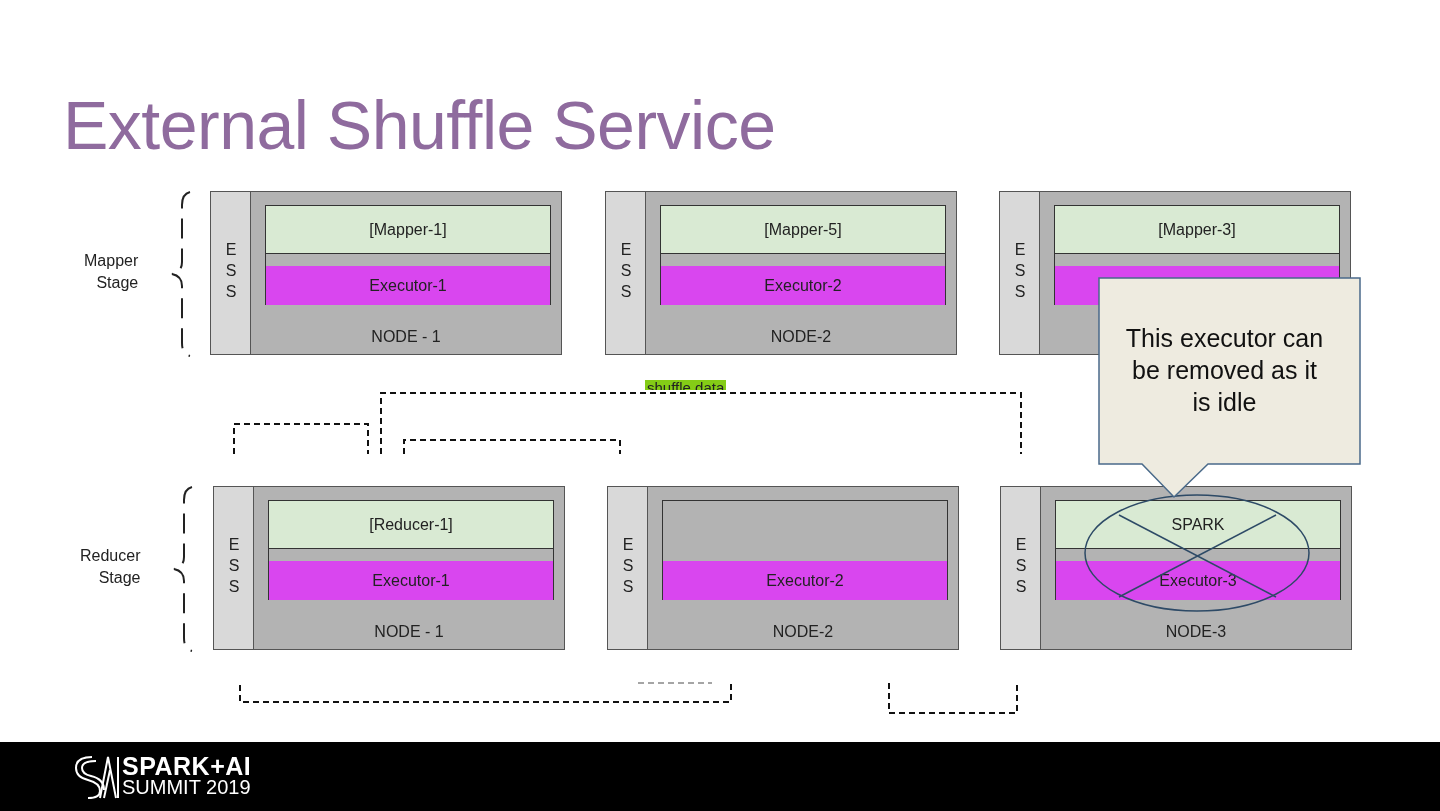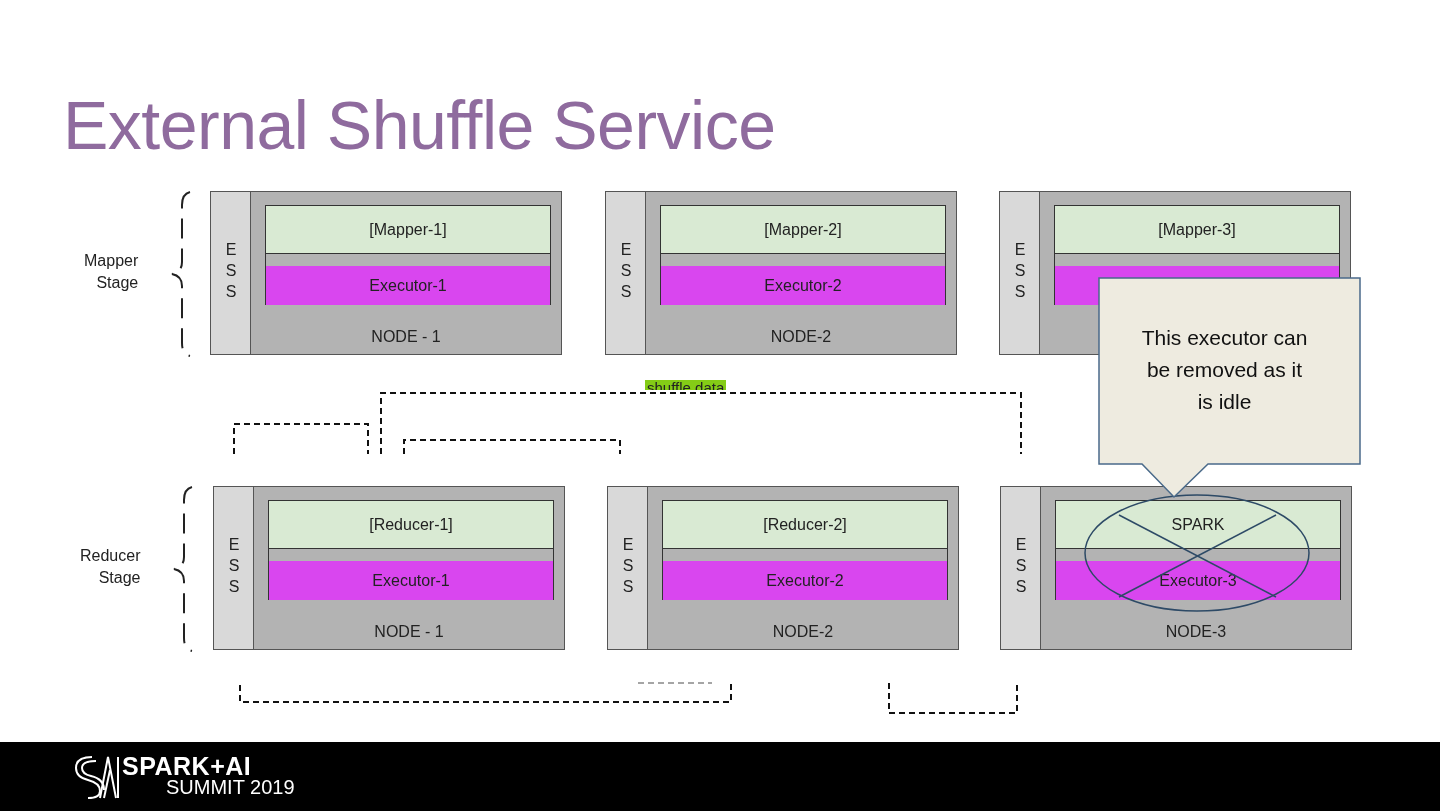--- a/index.html
+++ b/index.html
@@ -7,24 +7,24 @@
     .title { position:absolute; left:63px; top:86px; font-size:68px; font-weight:normal; color:#8f6b9e; letter-spacing:-0.5px; white-space:nowrap; }
     .stage-label { position:absolute; font-size:16px; color:#222; text-align:right; line-height:22px; }
     .node { position:absolute; width:352px; height:164px; background:#b3b3b3; border:1px solid #555; box-sizing:border-box; }
     .ess { position:absolute; left:0; top:0; width:40px; height:100%; background:#d9d9d9; border-right:1px solid #555; box-sizing:border-box; }
     .ess span { position:absolute; left:0; width:40px; text-align:center; font-size:16px; color:#222; }
     .exec-box { position:absolute; left:54px; top:13px; width:286px; height:100px; border:1px solid #333; box-sizing:border-box; }
     .task { position:absolute; left:0; top:0; width:100%; height:48px; background:#d9ead3; border-bottom:1px solid #333; box-sizing:border-box; display:flex; align-items:center; justify-content:center; font-size:16px; color:#222; }
     .executor { position:absolute; left:0; top:60px; width:100%; height:39px; background:#d946ef; display:flex; align-items:center; justify-content:center; font-size:16px; color:#222; }
     .node-label { position:absolute; left:40px; right:0; bottom:8px; text-align:center; font-size:16px; color:#222; }
     svg.overlay { position:absolute; left:0; top:0; }
-    .callout-text { position:absolute; left:1100px; top:322px; width:249px; text-align:center; font-size:21px; line-height:32px; color:#111; }
+    .callout-text { position:absolute; left:1100px; top:322px; width:249px; text-align:center; font-size:25px; line-height:32px; color:#111; }
     .footer { position:absolute; left:0; top:742px; width:1440px; height:69px; background:#000; }
     .logo-text1 { position:absolute; left:122px; top:752px; font-size:25px; font-weight:bold; color:#fff; letter-spacing:0.5px; }
-    .logo-text2 { position:absolute; left:122px; top:776px; font-size:20px; color:#fff;margin-left:44px; }
+    .logo-text2 { position:absolute; left:122px; top:776px; font-size:20px; color:#fff; }
     .shuffle-label { position:absolute; left:645px; top:380px; font-size:15px; color:#222; background:#84cc16; padding:0 2px; line-height:16px; height:10px; overflow:hidden; }
   </style>
 </head>
 <body>
 
 <div class="title">External Shuffle Service</div>
 
 <div class="stage-label" style="left:84px; top:250px;">
   <div>Mapper</div>
   <div>Stage</div>
@@ -68,21 +68,21 @@
   <div class="node-label">NODE - 1</div>
 </div>
 
 <div class="node" style="left:605px; top:191px;">
   <div class="ess">
     <span style="top:49px">E</span>
     <span style="top:70px">S</span>
     <span style="top:91px">S</span>
   </div>
   <div class="exec-box">
-    <div class="task">[Mapper-2]</div>
+    <div class="task">[Mapper-5]</div>
     <div class="executor">Executor-2</div>
   </div>
   <div class="node-label">NODE-2</div>
 </div>
 
 <div class="node" style="left:999px; top:191px;">
   <div class="ess">
     <span style="top:49px">E</span>
     <span style="top:70px">S</span>
     <span style="top:91px">S</span>
@@ -107,21 +107,20 @@
   <div class="node-label">NODE - 1</div>
 </div>
 
 <div class="node" style="left:607px; top:486px;">
   <div class="ess">
     <span style="top:49px">E</span>
     <span style="top:70px">S</span>
     <span style="top:91px">S</span>
   </div>
   <div class="exec-box">
-    <div class="task">[Reducer-2]</div>
     <div class="executor">Executor-2</div>
   </div>
   <div class="node-label">NODE-2</div>
 </div>
 
 <div class="node" style="left:1000px; top:486px;">
   <div class="ess">
     <span style="top:49px">E</span>
     <span style="top:70px">S</span>
     <span style="top:91px">S</span>

